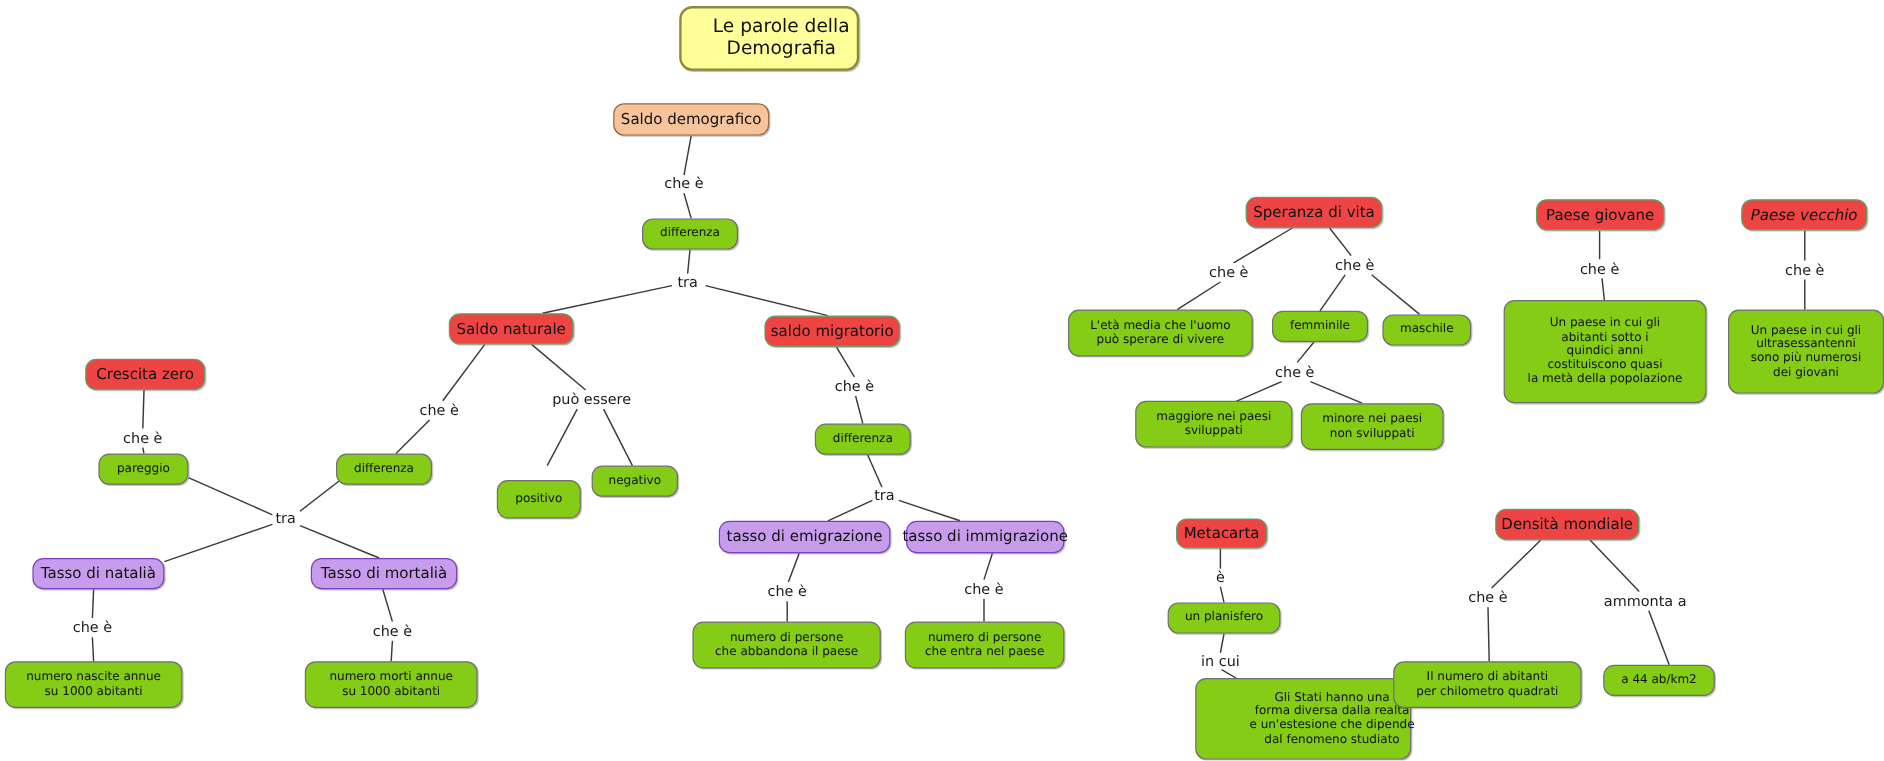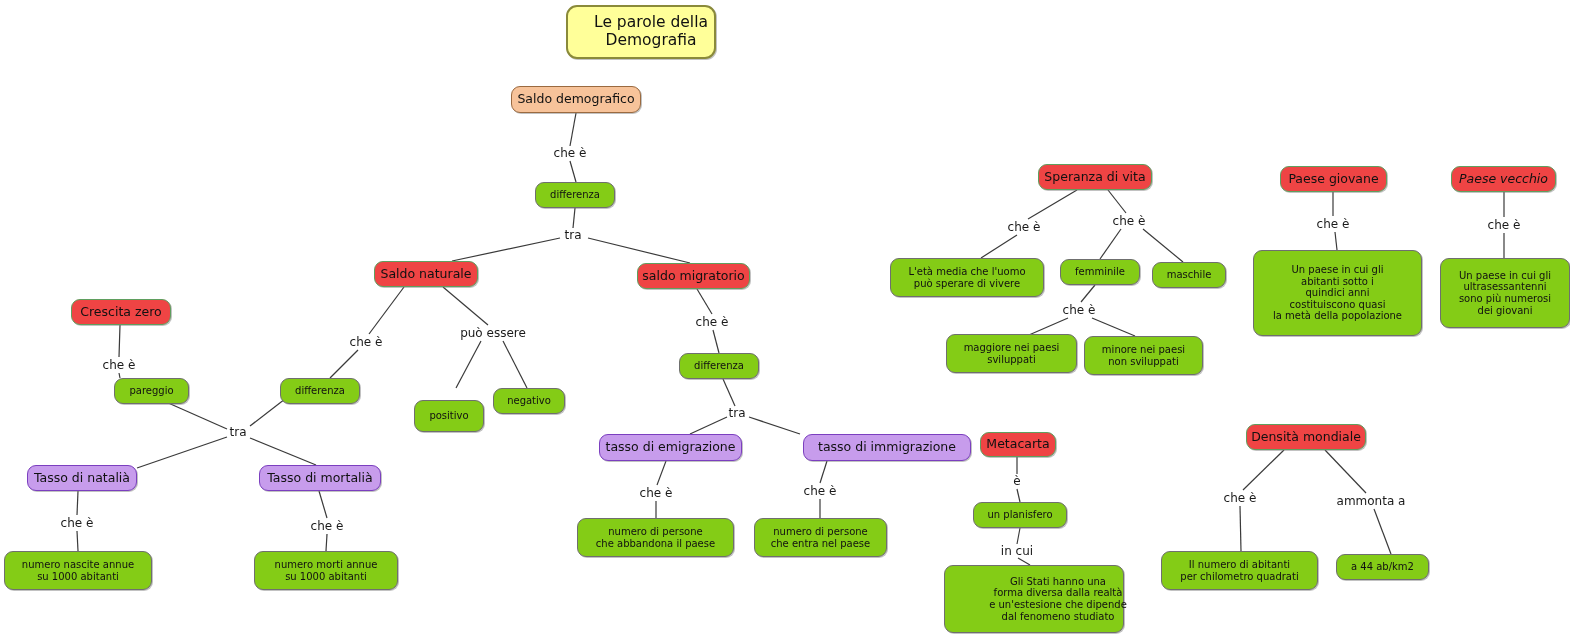--- a/index.html
+++ b/index.html
@@ -130,33 +130,33 @@
       <line x1="1325" y1="450" x2="1366" y2="493" stroke="#3a3a3a" stroke-width="1.2"></line>
       <line x1="1374" y1="509" x2="1391" y2="554" stroke="#3a3a3a" stroke-width="1.2"></line>
     </svg>
 <div class="node n-title" style="left: 566px; top: 5px; width: 150px; height: 54px; padding-left: 20px;">Le parole della
 Demografia</div>
     <div class="node n-orange" style="left: 511px; top: 86px; width: 130px; height: 27px;">Saldo demografico</div>
     <div class="node n-plain" style="left: 535px; top: 182px; width: 80px; height: 26px;">differenza</div>
     <div class="node n-green" style="left: 374px; top: 261px; width: 104px; height: 26px;">Saldo naturale</div>
     <div class="node n-green" style="left: 637px; top: 263px; width: 113px; height: 26px;">saldo migratorio</div>
     <div class="node n-green" style="left: 71px; top: 299px; width: 100px; height: 26px;">Crescita zero</div>
-    <div class="node n-plain" style="left: 82px; top: 378px; width: 75px; height: 26px; margin-left: 32px;">pareggio</div>
+    <div class="node n-plain" style="left: 82px; top: 378px; width: 75px; height: 26px;">pareggio</div>
     <div class="node n-plain" style="left: 280px; top: 378px; width: 80px; height: 26px;">differenza</div>
     <div class="node n-plain" style="left: 414px; top: 388px; width: 70px; height: 32px; margin-top: 12px;">positivo</div>
     <div class="node n-plain" style="left: 493px; top: 388px; width: 72px; height: 26px;">negativo</div>
     <div class="node n-purple" style="left: 27px; top: 465px; width: 110px; height: 26px;">Tasso di natalià</div>
     <div class="node n-purple" style="left: 259px; top: 465px; width: 122px; height: 26px;">Tasso di mortalià</div>
     <div class="node n-plain" style="left: 4px; top: 551px; width: 148px; height: 39px;">numero nascite annue
 su 1000 abitanti</div>
     <div class="node n-plain" style="left: 254px; top: 551px; width: 144px; height: 39px;">numero morti annue
 su 1000 abitanti</div>
     <div class="node n-plain" style="left: 679px; top: 353px; width: 80px; height: 26px;">differenza</div>
     <div class="node n-purple" style="left: 599px; top: 434px; width: 143px; height: 27px;">tasso di emigrazione</div>
-    <div class="node n-purple" style="left: 755px; top: 434px; width: 168px; height: 27px; margin-left: 48px;">tasso di immigrazione</div>
+    <div class="node n-purple" style="left: 755px; top: 434px; width: 132px; height: 27px;">tasso di immigrazione</div>
     <div class="node n-plain" style="left: 577px; top: 518px; width: 157px; height: 39px;">numero di persone
 che abbandona il paese</div>
     <div class="node n-plain" style="left: 754px; top: 518px; width: 133px; height: 39px;">numero di persone
 che entra nel paese</div>
     <div class="node n-green" style="left: 1038px; top: 164px; width: 114px; height: 26px;">Speranza di vita</div>
     <div class="node n-plain" style="left: 890px; top: 258px; width: 154px; height: 39px;">L'età media che l'uomo
 può sperare di vivere</div>
     <div class="node n-plain" style="left: 1060px; top: 259px; width: 80px; height: 26px;">femminile</div>
     <div class="node n-plain" style="left: 1152px; top: 262px; width: 74px; height: 26px;">maschile</div>
     <div class="node n-plain" style="left: 946px; top: 334px; width: 131px; height: 39px;">maggiore nei paesi
@@ -169,21 +169,21 @@
 quindici anni
 costituiscono quasi
 la metà della popolazione</div>
     <div class="node n-green" style="left: 1451px; top: 166px; width: 105px; height: 26px; font-style: italic;">Paese vecchio</div>
     <div class="node n-plain" style="left: 1440px; top: 258px; width: 130px; height: 70px;">Un paese in cui gli
 ultrasessantenni
 sono più numerosi
 dei giovani</div>
     <div class="node n-green" style="left: 980px; top: 432px; width: 76px; height: 25px;">Metacarta</div>
     <div class="node n-plain" style="left: 973px; top: 502px; width: 94px; height: 26px;">un planisfero</div>
-    <div class="node n-plain" style="left: 944px; top: 565px; width: 180px; height: 68px; padding-left: 48px;">Gli Stati hanno una
+    <div class="node n-plain" style="left: 996px; top: 565px; width: 180px; height: 68px; padding-left: 48px;">Gli Stati hanno una
 forma diversa dalla realtà
 e un'estesione che dipende
 dal fenomeno studiato</div>
     <div class="node n-green" style="left: 1246px; top: 424px; width: 120px; height: 26px;">Densità mondiale</div>
     <div class="node n-plain" style="left: 1161px; top: 551px; width: 157px; height: 39px;">Il numero di abitanti
 per chilometro quadrati</div>
     <div class="node n-plain" style="left: 1336px; top: 554px; width: 93px; height: 26px;">a 44 ab/km2</div>
     <div class="linklabel" style="left: 570px; top: 153px;">che è</div>
     <div class="linklabel" style="left: 573px; top: 235px;">tra</div>
     <div class="linklabel" style="left: 366px; top: 342px;">che è</div>

